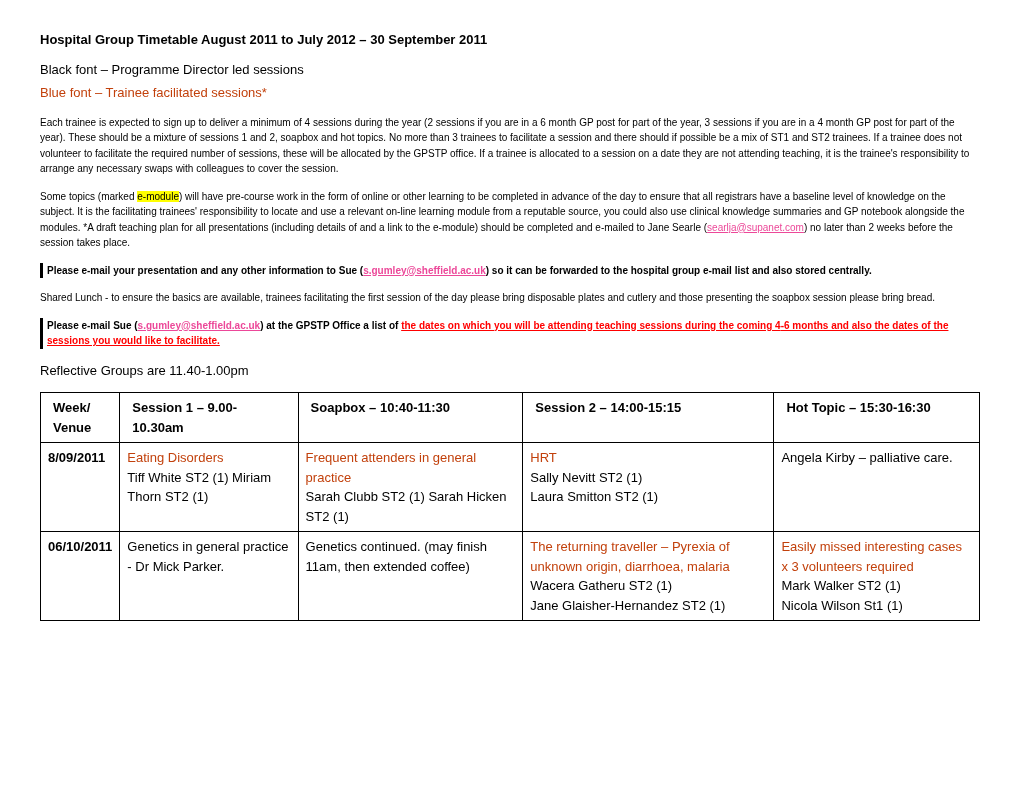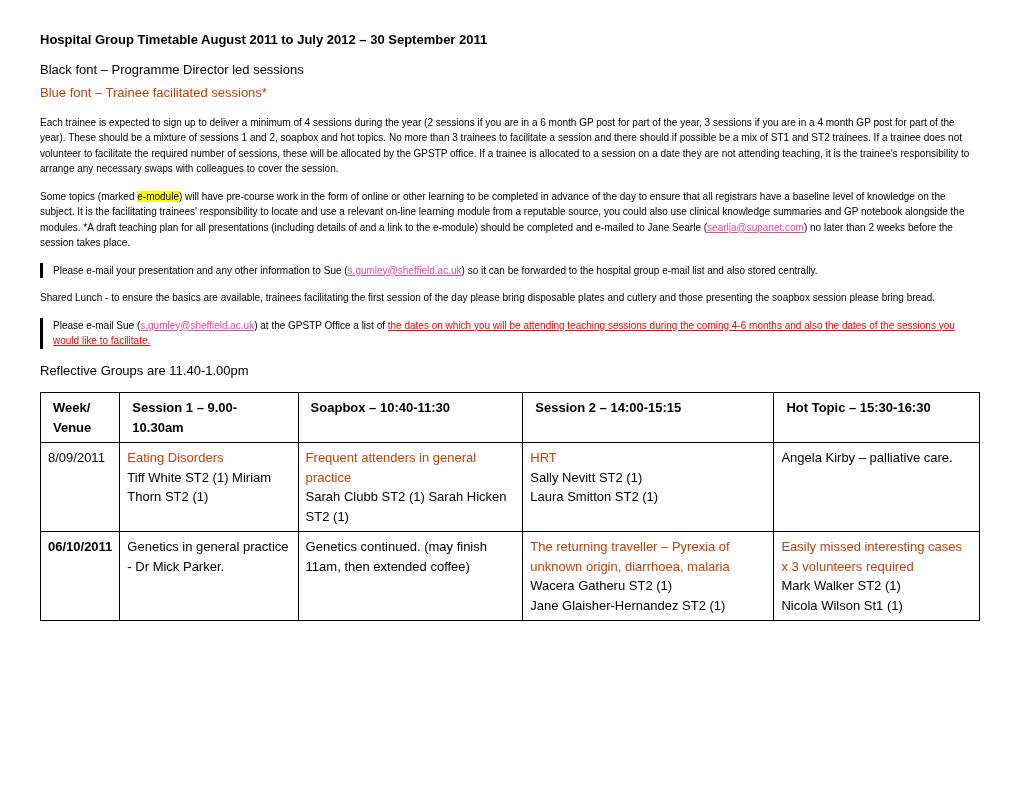--- a/index.html
+++ b/index.html
@@ -23,22 +23,23 @@
     .blue { color: #c2410c; }
     .blue-link { color: #ec4899; text-decoration: underline; cursor: pointer; }
     .highlight-yellow { background-color: #FFFF00; }
     .para {
       margin-bottom: 12px;
       font-size: 10px;
       line-height: 1.55;
     }
     .blockquote-bar {
       border-left: 3px solid #000;
-      padding-left: 10px;
+      padding-left: 4px;
       margin-bottom: 12px;
+      font-weight: bold;
     }
     .reflective {
       margin-bottom: 12px;
       font-size: 13px;
     }
     table {
       width: 100%;
       border-collapse: collapse;
       font-size: 13px;
       margin-top: 8px;
@@ -93,21 +94,21 @@
     <tr>
       <th>Week/<br>Venue</th>
       <th>Session 1 – 9.00-10.30am</th>
       <th>Soapbox – 10:40-11:30</th>
       <th>Session 2 – 14:00-15:15</th>
       <th>Hot Topic – 15:30-16:30</th>
     </tr>
   </thead>
   <tbody id="table-body">
   <tr>
-        <td style="font-weight: normal; margin-left: 45px;">8/09/2011</td>
+        <td style="font-weight: bold; margin-left: 45px;">8/09/2011</td>
         <td><span class="blue">Eating Disorders</span><br>Tiff White ST2 (1)
 Miriam Thorn ST2 (1)</td>
         <td><span class="blue">Frequent attenders in general practice</span><br>Sarah Clubb ST2 (1)
 Sarah Hicken ST2 (1)</td>
         <td><span class="blue">HRT</span><br>Sally Nevitt ST2 (1)<br>Laura Smitton ST2 (1)</td>
         <td>Angela Kirby – palliative care.</td>
       </tr>
       <tr>
         <td style="font-weight: bold;">06/10/2011</td>
         <td>Genetics in general practice - Dr Mick Parker.</td>

